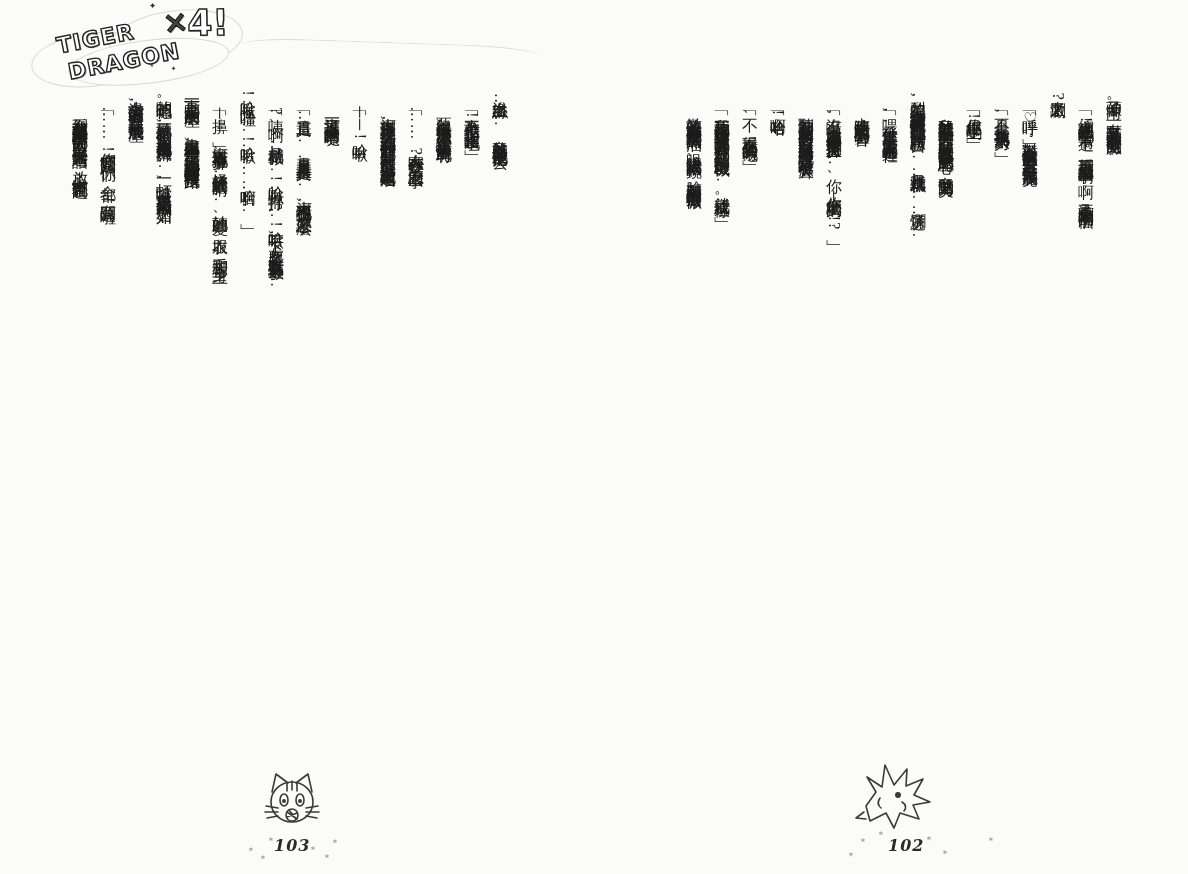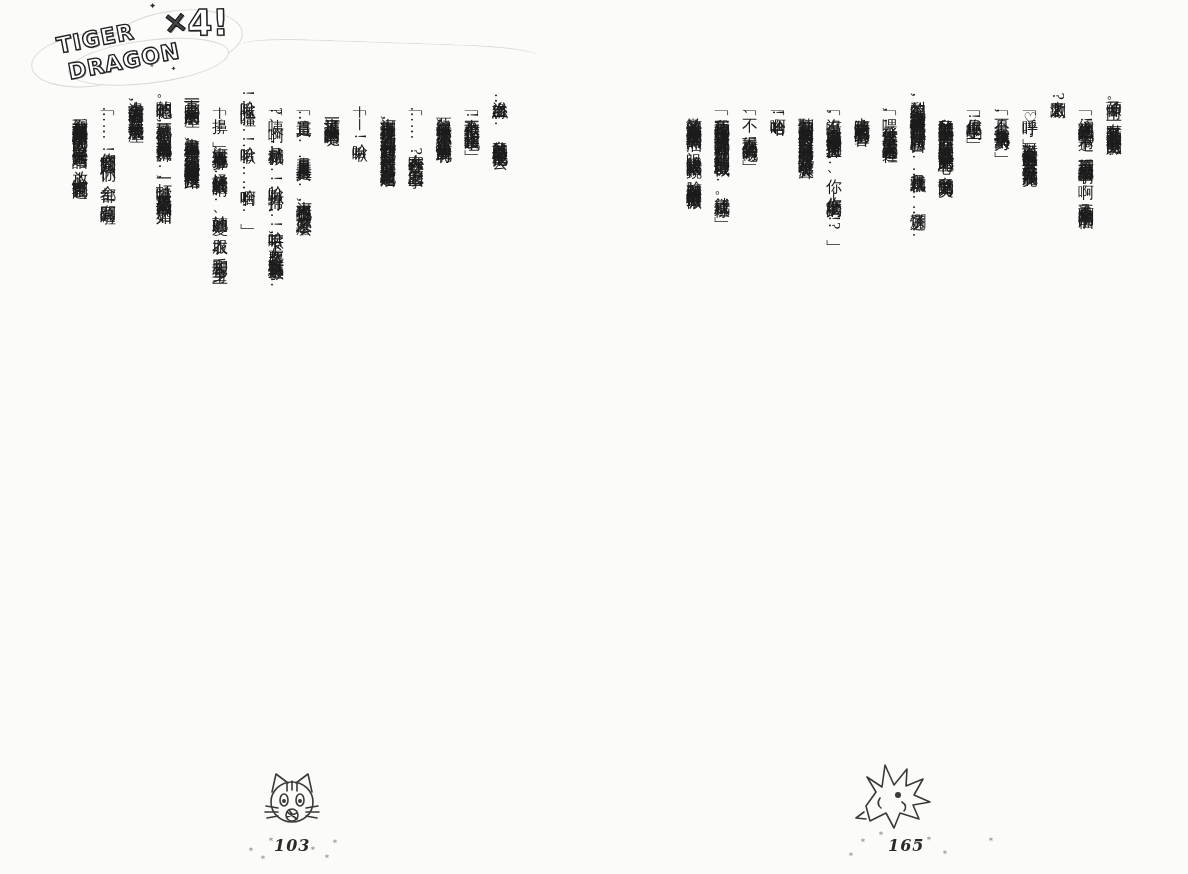--- a/index.html
+++ b/index.html
@@ -133,21 +133,21 @@
     <div class="col indent">看到北村把面紙遞給鼻水流不停的大河,亞美從旁丟出這句話。放心,妳也有問題──</div>
   </div>
 
 <svg id="dragon-doodle" class="doodle" width="84" height="76" viewBox="0 0 84 76">
   <path d="M14,46 L24,32 L15,17 L30,27 L33,5 L42,25 L55,9 L54,26 L71,19 L62,35 L78,42 L61,45 L67,59 L48,53 L42,68 L34,53 L18,61 Z"></path>
   <circle cx="46" cy="35" r="2.2" style="fill:#3a3a3a"></circle>
   <path d="M50,42 q6,4 2,9"></path>
   <path d="M28,38 q-4,6 1,10"></path>
   <path d="M12,52 l-8,6 l10,1"></path>
 </svg>
-<span id="pn-right" class="page-number">165</span>
+<span id="pn-right" class="page-number">102</span>
 <span class="sparkle" style="left:846px; top:849px;">＊</span>
 <span class="sparkle" style="left:858px; top:835px;">＊</span>
 <span class="sparkle" style="left:876px; top:828px;">＊</span>
 <span class="sparkle" style="left:924px; top:833px;">＊</span>
 <span class="sparkle" style="left:940px; top:847px;">＊</span>
 <span class="sparkle" style="left:986px; top:834px;">＊</span>
 
 <svg id="cat-doodle" class="doodle" width="60" height="68" viewBox="0 0 60 68">
   <path d="M10,22 L14,4 L26,13"></path>
   <path d="M50,22 L46,4 L34,13"></path>

